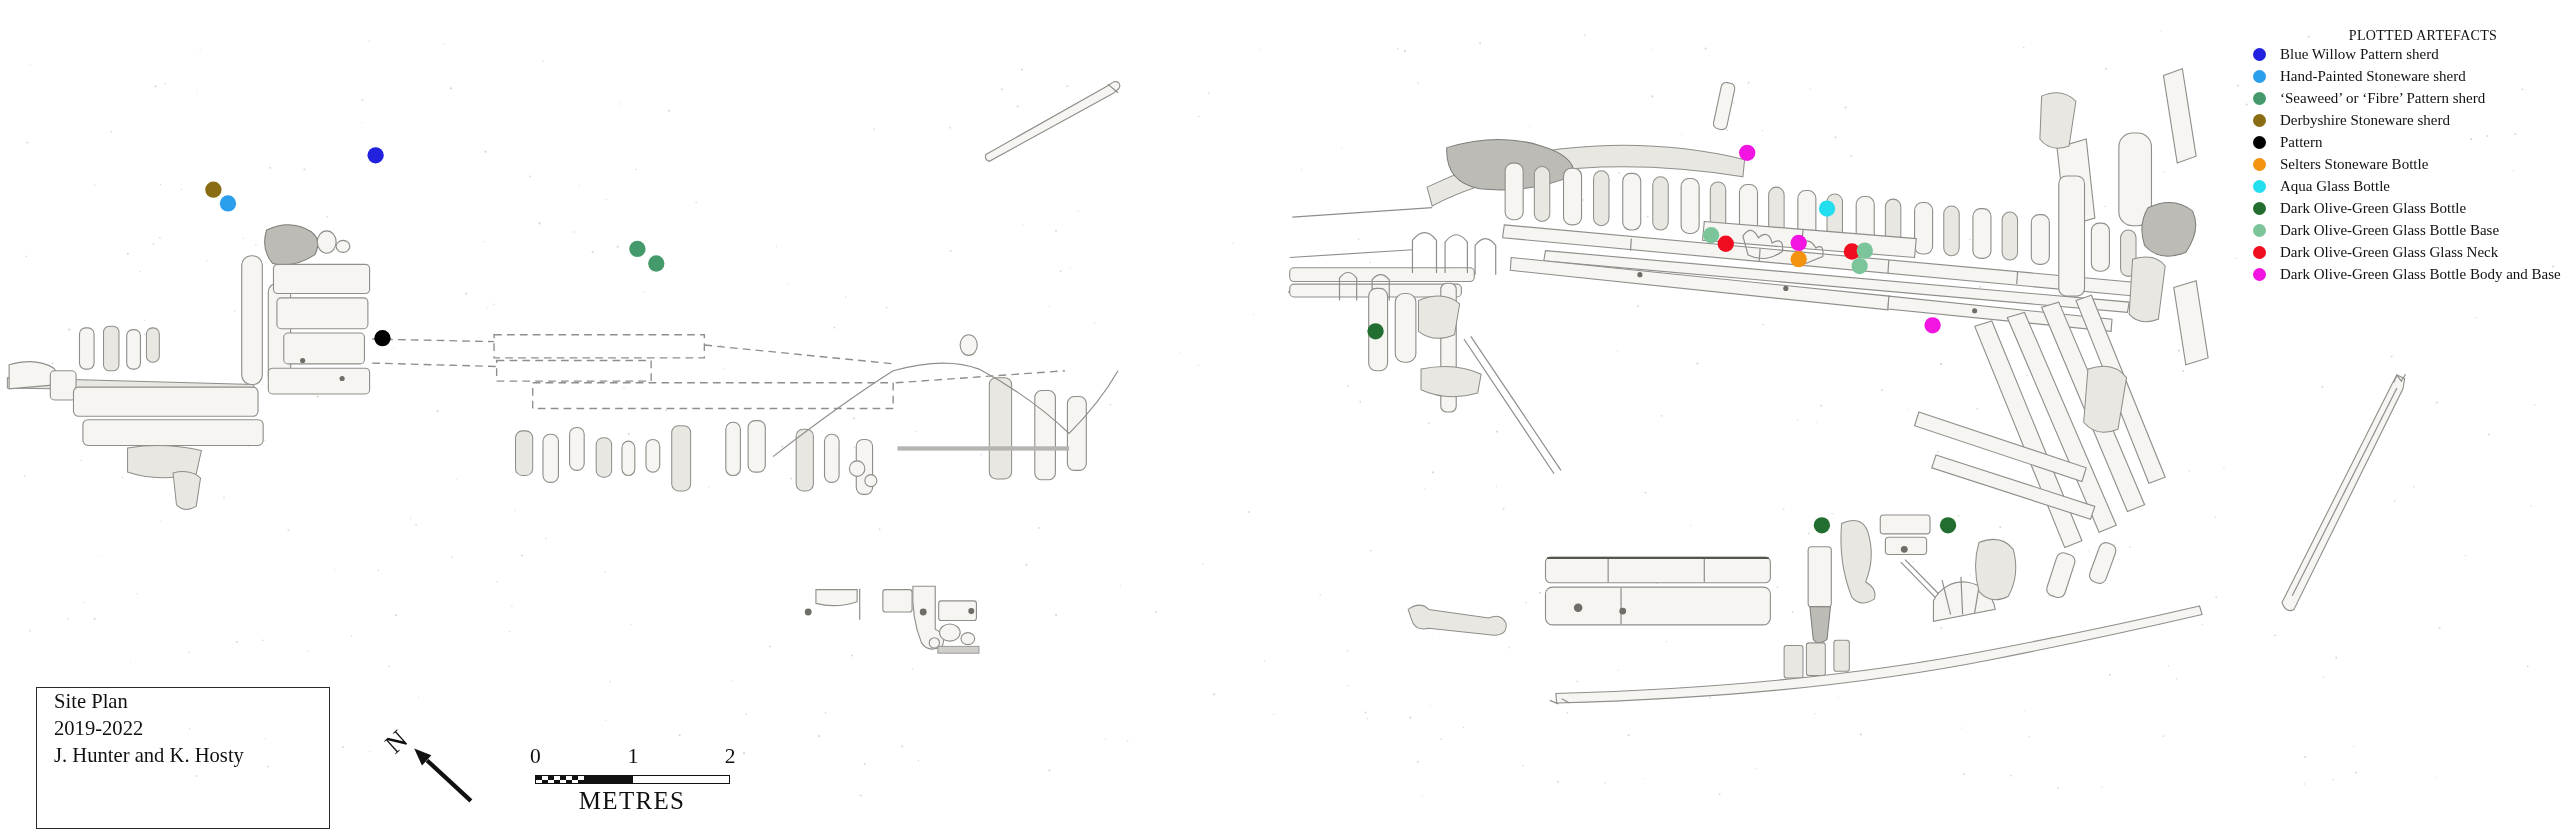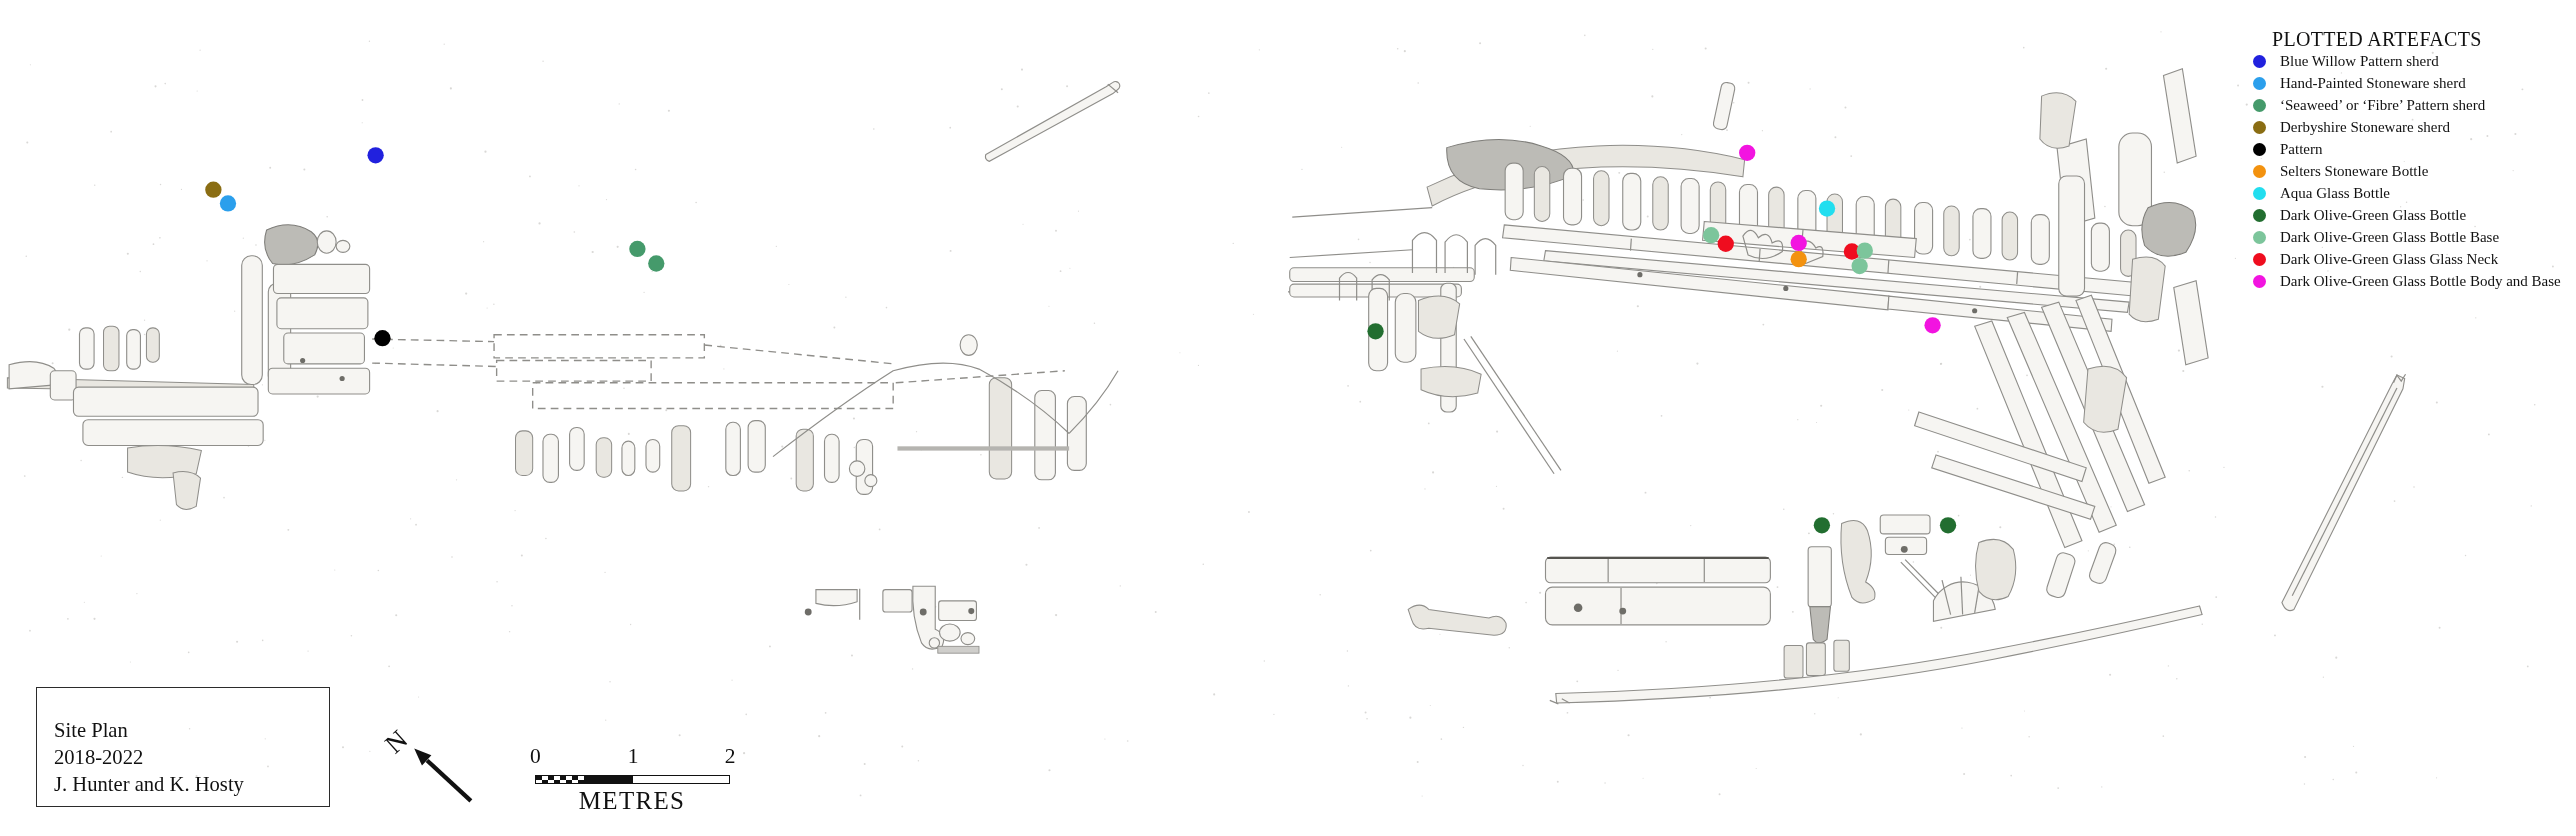--- a/index.html
+++ b/index.html
@@ -6,24 +6,24 @@
   body{font-family:"Liberation Serif","DejaVu Serif",serif;color:#111;}
   #stage{position:relative;width:2576px;height:836px;background:#ffffff;overflow:hidden;}
   #plan-svg{position:absolute;left:0;top:0;}
   .t{fill:#f6f5f2;stroke:#8f8e8a;stroke-width:1.3;}
   .t2{fill:#e9e7e1;stroke:#8f8e8a;stroke-width:1.2;}
   .blob{fill:#bcbbb6;stroke:#7e7d79;stroke-width:1.2;}
   .ln{fill:none;stroke:#8f8e8a;stroke-width:1.4;}
   .lnb{fill:none;stroke:#55544f;stroke-width:2.4;}
   .dash{fill:none;stroke:#8f8e8a;stroke-width:1.6;stroke-dasharray:9 6;}
   .nail{fill:#6e6d68;}
-  #titlebox{position:absolute;left:36px;top:687px;width:294px;height:120px;border:1.7px solid #2b2b2b;box-sizing:border-box;padding-top:29px;}
+  #titlebox{position:absolute;left:36px;top:687px;width:294px;height:142px;border:1.7px solid #2b2b2b;box-sizing:border-box;}
   #titlebox div{margin-left:17px;font-size:20.6px;line-height:27px;}
   #legend{position:absolute;left:2243px;top:27.5px;width:331px;}
-  #legend-title{margin-left:29px;font-size:20px;letter-spacing:0.3px;}
+  #legend-title{margin-left:29px;font-size:14px;letter-spacing:0.3px;text-align:center;}
   #legend-rows{margin-top:0;}
   .legend-row{display:flex;align-items:center;height:22px;}
   .swatch{width:13px;height:13px;border-radius:50%;margin-left:10.3px;flex:none;}
   .legend-label{margin-left:13.7px;font-size:15px;white-space:nowrap;}
   #scalebar{position:absolute;left:526px;top:744px;width:232px;height:69px;}
   .tick{position:absolute;top:0;font-size:21.5px;transform:translateX(-50%);}
   #sb-bar{position:absolute;left:9.4px;top:31px;width:195px;height:9.4px;border:1.5px solid #111;box-sizing:border-box;display:flex;}
   #sb-checker{width:48px;height:100%;display:flex;flex-direction:column;}
   #sb-checker div{flex:1;background:repeating-linear-gradient(90deg,#111 0 6px,#fff 6px 12px);}
   #sb-checker div:nth-child(2){background-position:6px 0;}
@@ -744,21 +744,21 @@
         </div>
         <div class="legend-row">
           <span class="swatch" style="background: rgb(242, 20, 224);"></span>
           <span class="legend-label">Dark Olive-Green Glass Bottle Body and Base</span>
         </div>
       </div>
   </div>
 
   <div id="titlebox">
     <div>Site Plan</div>
-    <div>2018-2022</div>
+    <div>2019-2022</div>
     <div>J. Hunter and K. Hosty</div>
   </div>
 
   <div id="scalebar">
     <span class="tick" style="left:9.4px">0</span>
     <span class="tick" style="left:107px">1</span>
     <span class="tick" style="left:204px">2</span>
     <div id="sb-bar">
       <div id="sb-checker">
           <div></div>

